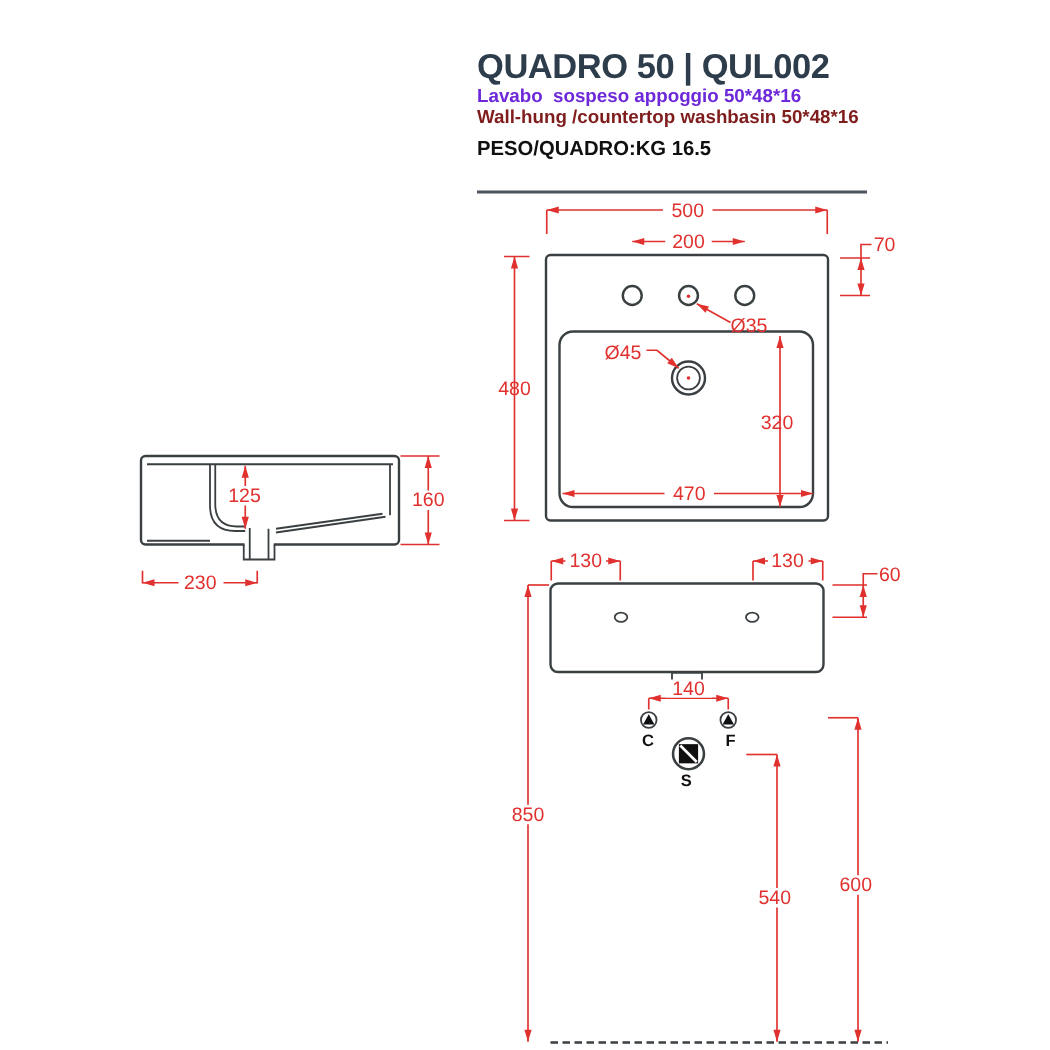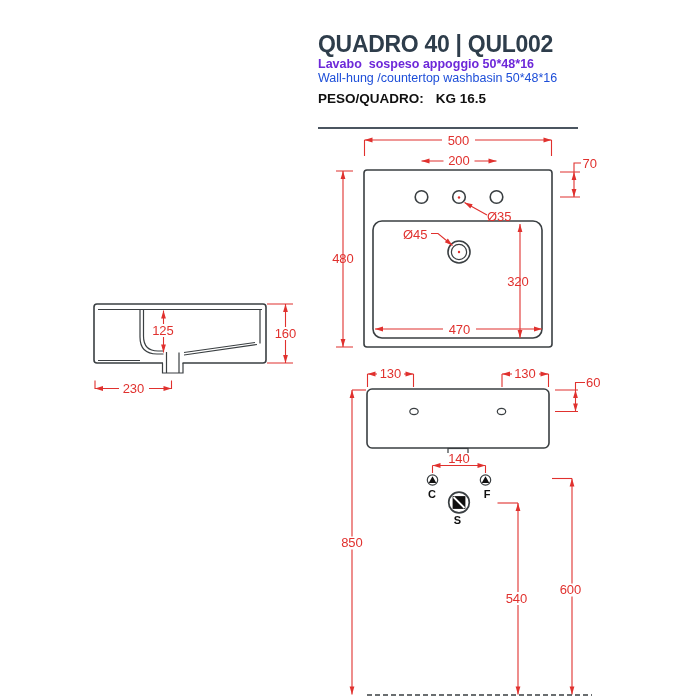--- a/index.html
+++ b/index.html
@@ -2,39 +2,39 @@
 <html><head>
 <meta charset="utf-8">
 <style>
   html,body{margin:0;padding:0;background:#fff;}
   .page{position:relative;width:700px;height:700px;background:#fff;overflow:hidden;
         font-family:"Liberation Sans",sans-serif;}
   .hdr{position:absolute;left:318px;top:0;width:280px;}
   .title{position:absolute;top:31px;left:0;font-size:23px;font-weight:bold;color:#2e3d4b;
          letter-spacing:-0.3px;white-space:nowrap;}
   .sub-it{position:absolute;top:57px;left:0;font-size:12.5px;font-weight:700;color:#6d28d9;white-space:pre;}
-  .sub-en{position:absolute;top:71px;left:0;font-size:12.5px;font-weight:400;color:#1d4ed8;white-space:nowrap;}
+  .sub-en{position:absolute;top:71px;left:0;font-size:12.5px;font-weight:700;color:#7f1d1d;white-space:nowrap;}
   .weight{position:absolute;top:91px;left:0;font-size:13.5px;font-weight:700;color:#101010;white-space:nowrap;}
-  .weight .val{margin-left:12px;}
+  .weight .val{}
   .divider{position:absolute;left:318px;top:127px;width:260px;height:2px;background:#4b5560;}
   svg{position:absolute;left:0;top:0;}
   .ob{stroke:#3a3f42;stroke-width:1.6;fill:none;}
   .obt{stroke:#3a3f42;stroke-width:1.2;fill:none;}
   .rd{stroke:#e0312e;stroke-width:1.1;fill:none;}
   .dt{font:13px "Liberation Sans",sans-serif;fill:#e0312e;}
   .lb{font:bold 11px "Liberation Sans",sans-serif;fill:#101010;}
   .wbg{fill:#ffffff;}
 </style>
 </head>
 <body>
 
 <div class="page">
 
   <div class="hdr">
-    <div class="title">QUADRO 40 | QUL002</div>
+    <div class="title">QUADRO 50 | QUL002</div>
     <div class="sub-it">Lavabo  sospeso appoggio 50*48*16</div>
     <div class="sub-en">Wall-hung /countertop washbasin 50*48*16</div>
     <div class="weight">
       <span>PESO/QUADRO:</span><span class="val">KG 16.5</span>
     </div>
   </div>
   <div class="divider"></div>
 
   <svg width="700" height="700" viewBox="0 0 700 700">
     <defs>

